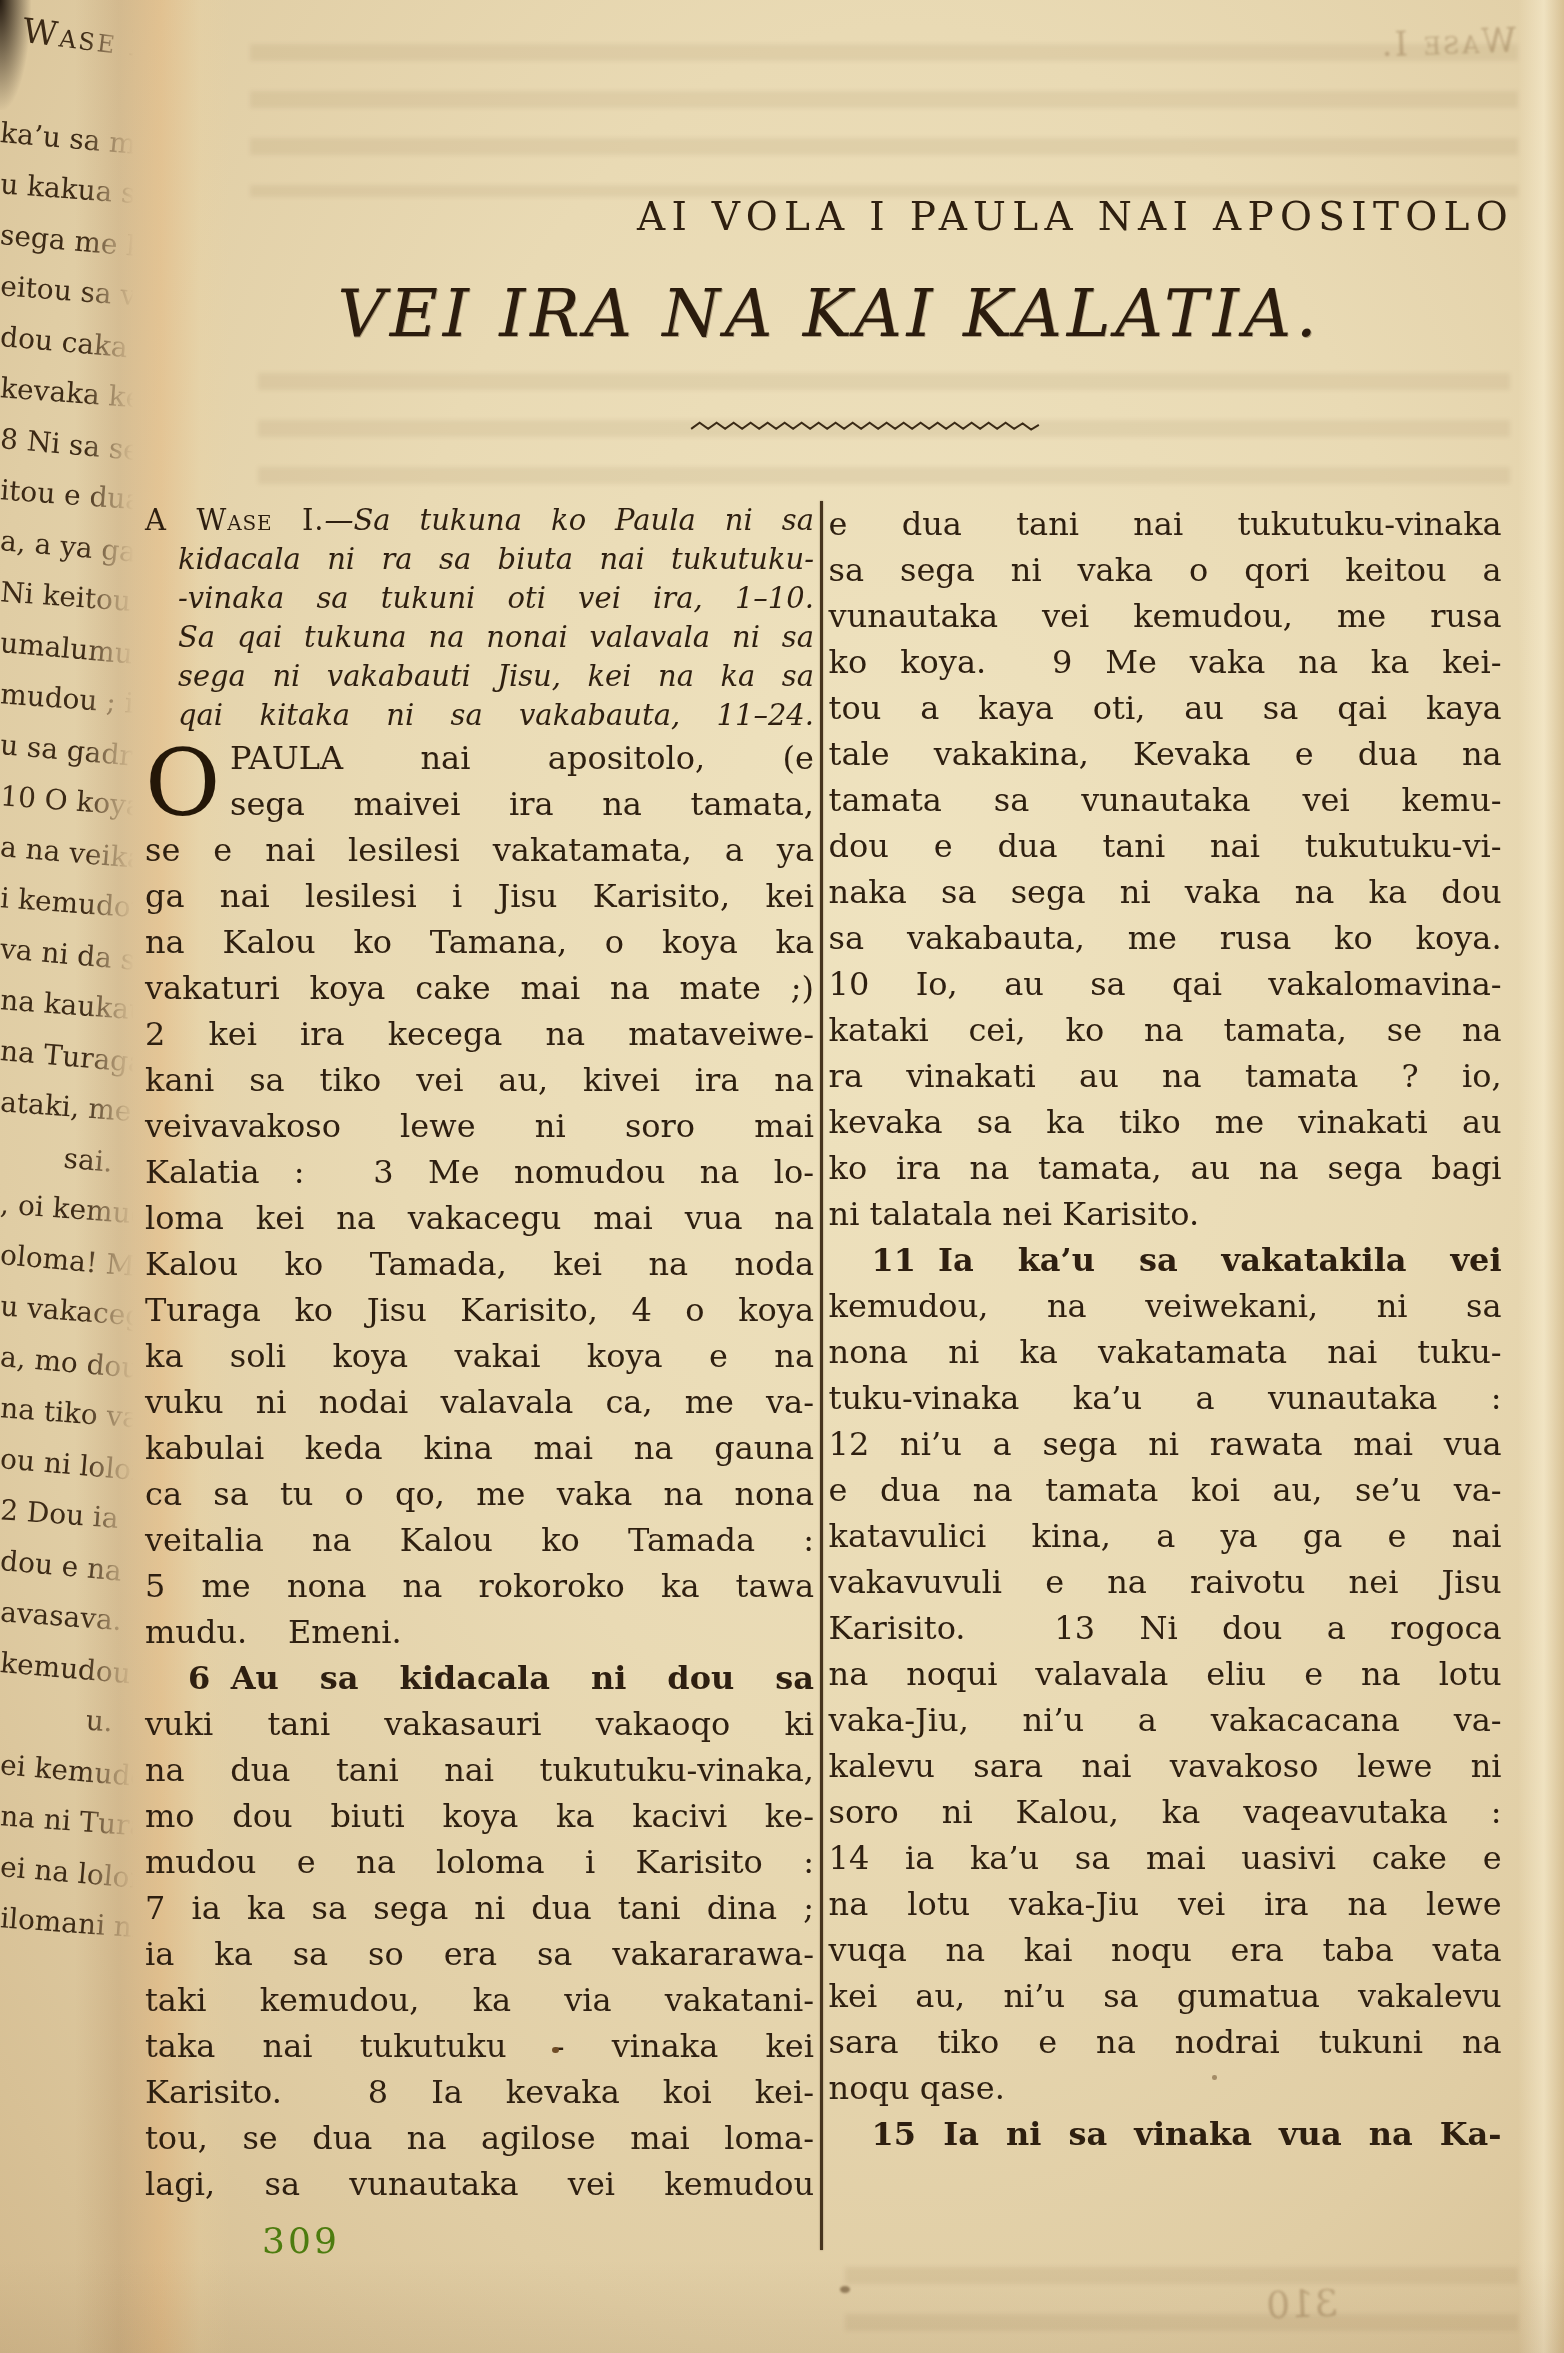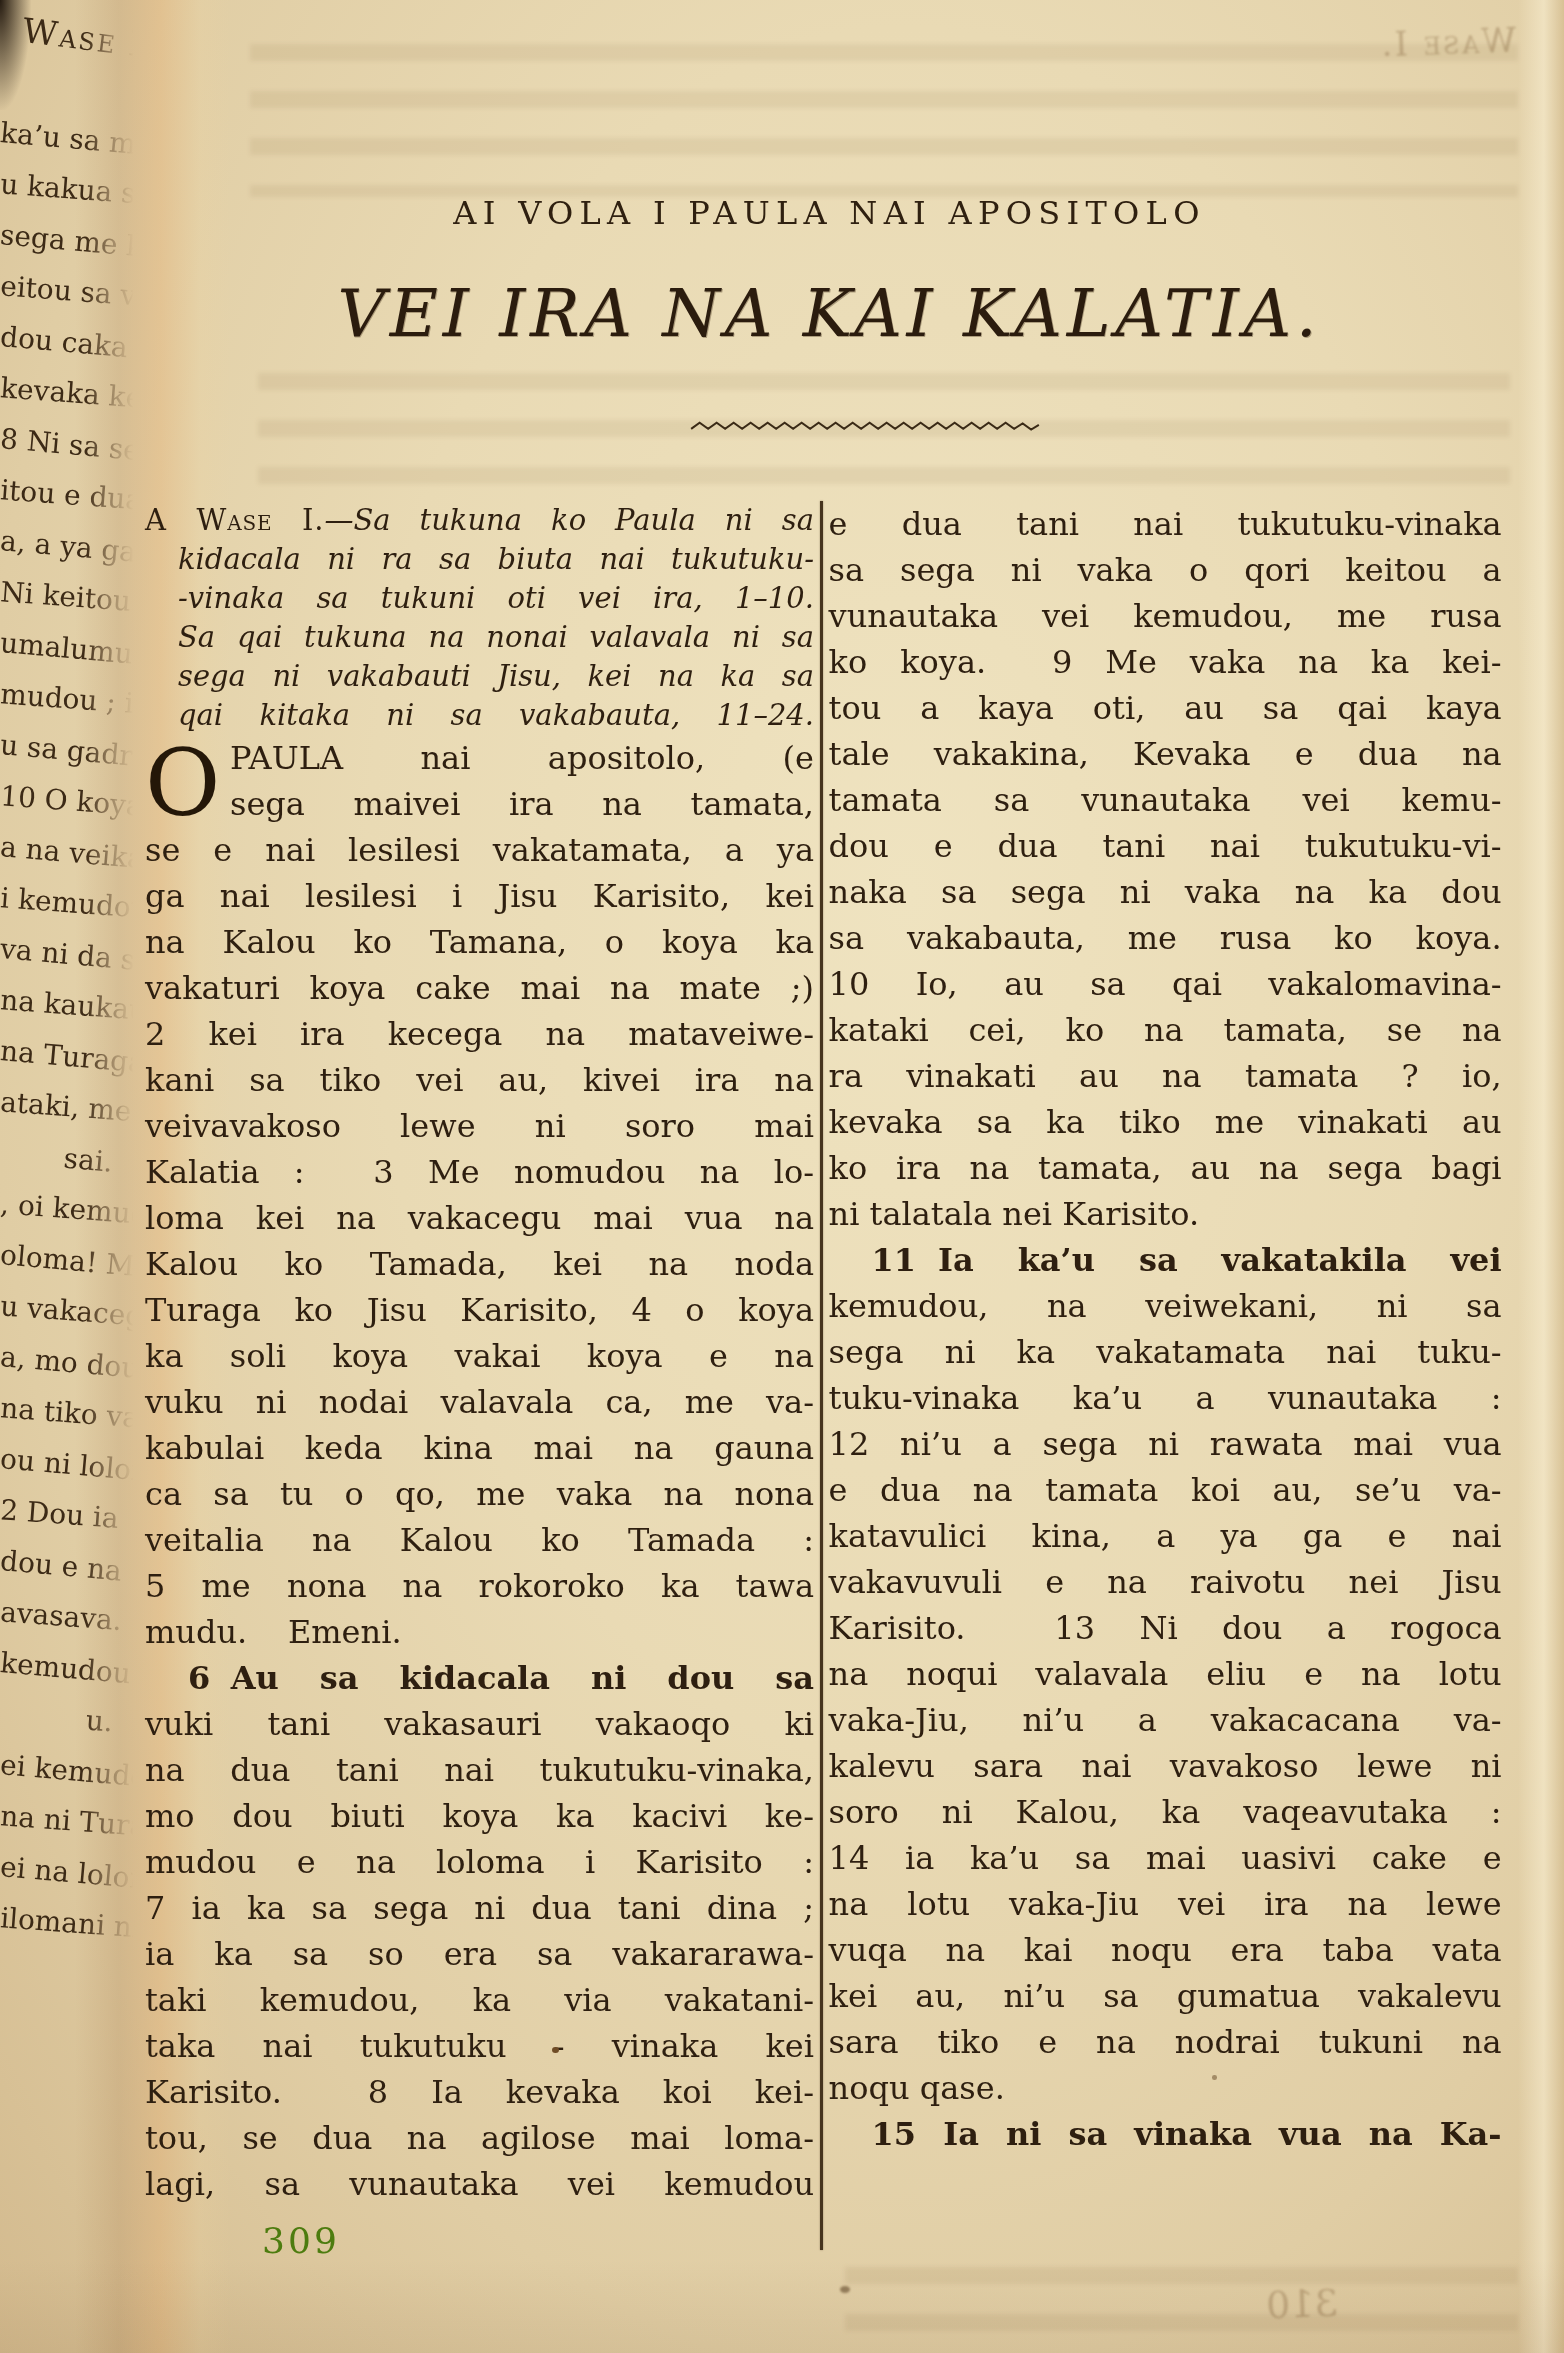--- a/index.html
+++ b/index.html
@@ -27,22 +27,22 @@
     mask-image:linear-gradient(90deg,#000 0 62%, rgba(0,0,0,0.35) 82%, transparent 96%);}
   .facing-header{position:absolute;top:20.3px;left:22px;font-size:34px;
     font-variant:small-caps;letter-spacing:2.3px;transform:rotate(7deg);white-space:nowrap;}
   .frags{position:absolute;top:117px;left:0;width:133px;}
   .frag{height:51px;line-height:51px;font-size:28px;text-align:right;
     padding-right:20.3px;white-space:nowrap;transform:rotate(4.2deg);
     transform-origin:100% 50%;}
   .frag:nth-child(odd){transform:rotate(5deg) translateY(1.6px);}
 
   
-  .kicker{position:absolute;top:194px;left:145px;width:1369px;text-align:center;
-    font-size:32px;letter-spacing:6.3px;color:#2f2010;white-space:nowrap;}
+  .kicker{position:absolute;top:194px;left:145px;width:1369px;text-align:right;
+    font-size:39px;letter-spacing:6.3px;color:#2f2010;white-space:nowrap;}
   .main-title{position:absolute;top:275px;left:145px;width:1369px;text-align:center;
     font-size:66px;letter-spacing:4.7px;color:#2b1c0e;white-space:nowrap;
     text-shadow:0.8px 0.8px 0 rgba(60,40,18,0.35);font-style:italic;}
   .squiggle{position:absolute;top:418px;left:689px;}
 
   .cols{position:absolute;top:501px;left:145px;width:1369px;display:flex;}
   .col{color:#2e1f10;}
   .col.left{width:669px;}
   .col.right{width:673px;margin-left:6px;}
   .col-rule{width:2.3px;height:1749px;background:#46341e;margin-left:6.3px;flex:none;
@@ -206,21 +206,21 @@
           <div class="line">10 Io, au sa qai vakalomavina-</div>
           <div class="line">kataki cei, ko na tamata, se na</div>
           <div class="line">ra vinakati au na tamata ? io,</div>
           <div class="line">kevaka sa ka tiko me vinakati au</div>
           <div class="line">ko ira na tamata, au na sega bagi</div>
           <div class="line short">ni talatala nei Karisito.</div>
         </div>
         <div class="para body">
           <div class="line indent">11 Ia  ka’u  sa  vakatakila  vei</div>
           <div class="line">kemudou, na veiwekani, ni sa</div>
-          <div class="line">sega ni ka vakatamata nai tuku-</div>
+          <div class="line">nona ni ka vakatamata nai tuku-</div>
           <div class="line">tuku-vinaka ka’u a vunautaka :</div>
           <div class="line">12 ni’u a sega ni rawata mai vua</div>
           <div class="line">e dua na tamata koi au, se’u va-</div>
           <div class="line">katavulici kina, a ya ga e nai</div>
           <div class="line">vakavuvuli e na raivotu nei Jisu</div>
           <div class="line">Karisito.  13 Ni dou a rogoca</div>
           <div class="line">na noqui valavala eliu e na lotu</div>
           <div class="line">vaka-Jiu, ni’u a vakacacana va-</div>
           <div class="line">kalevu sara nai vavakoso lewe ni</div>
           <div class="line">soro ni Kalou, ka vaqeavutaka :</div>

